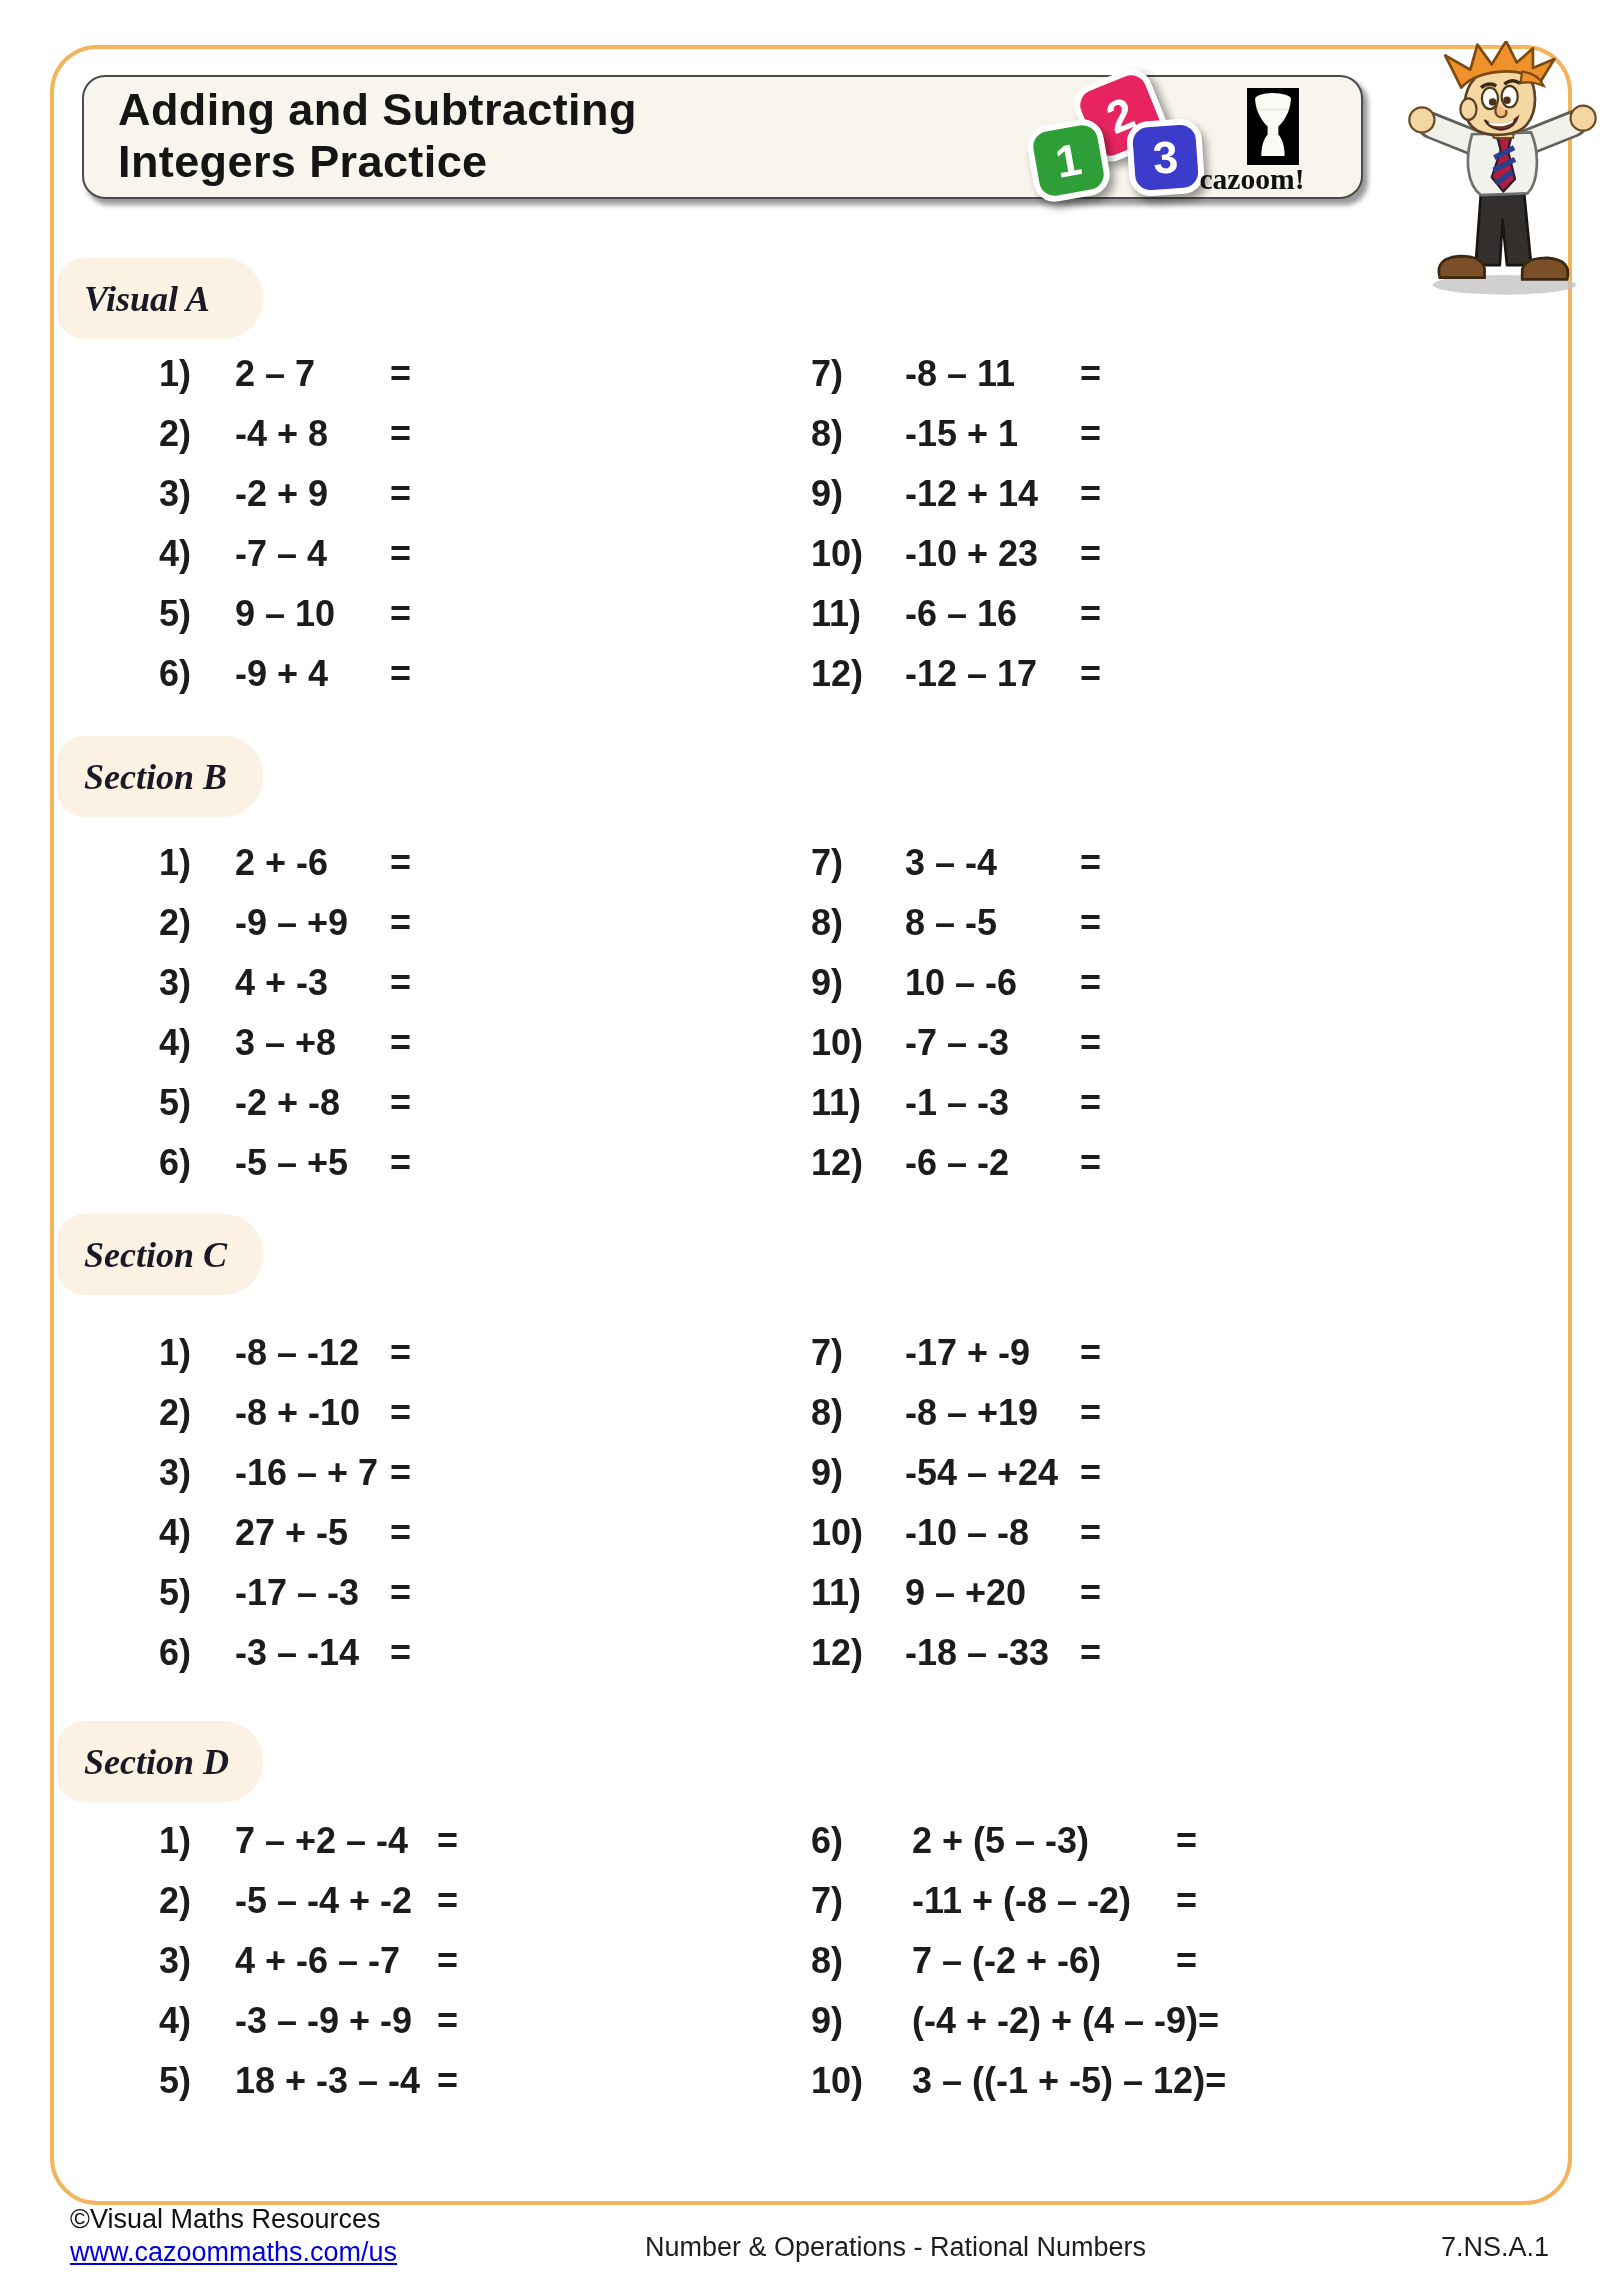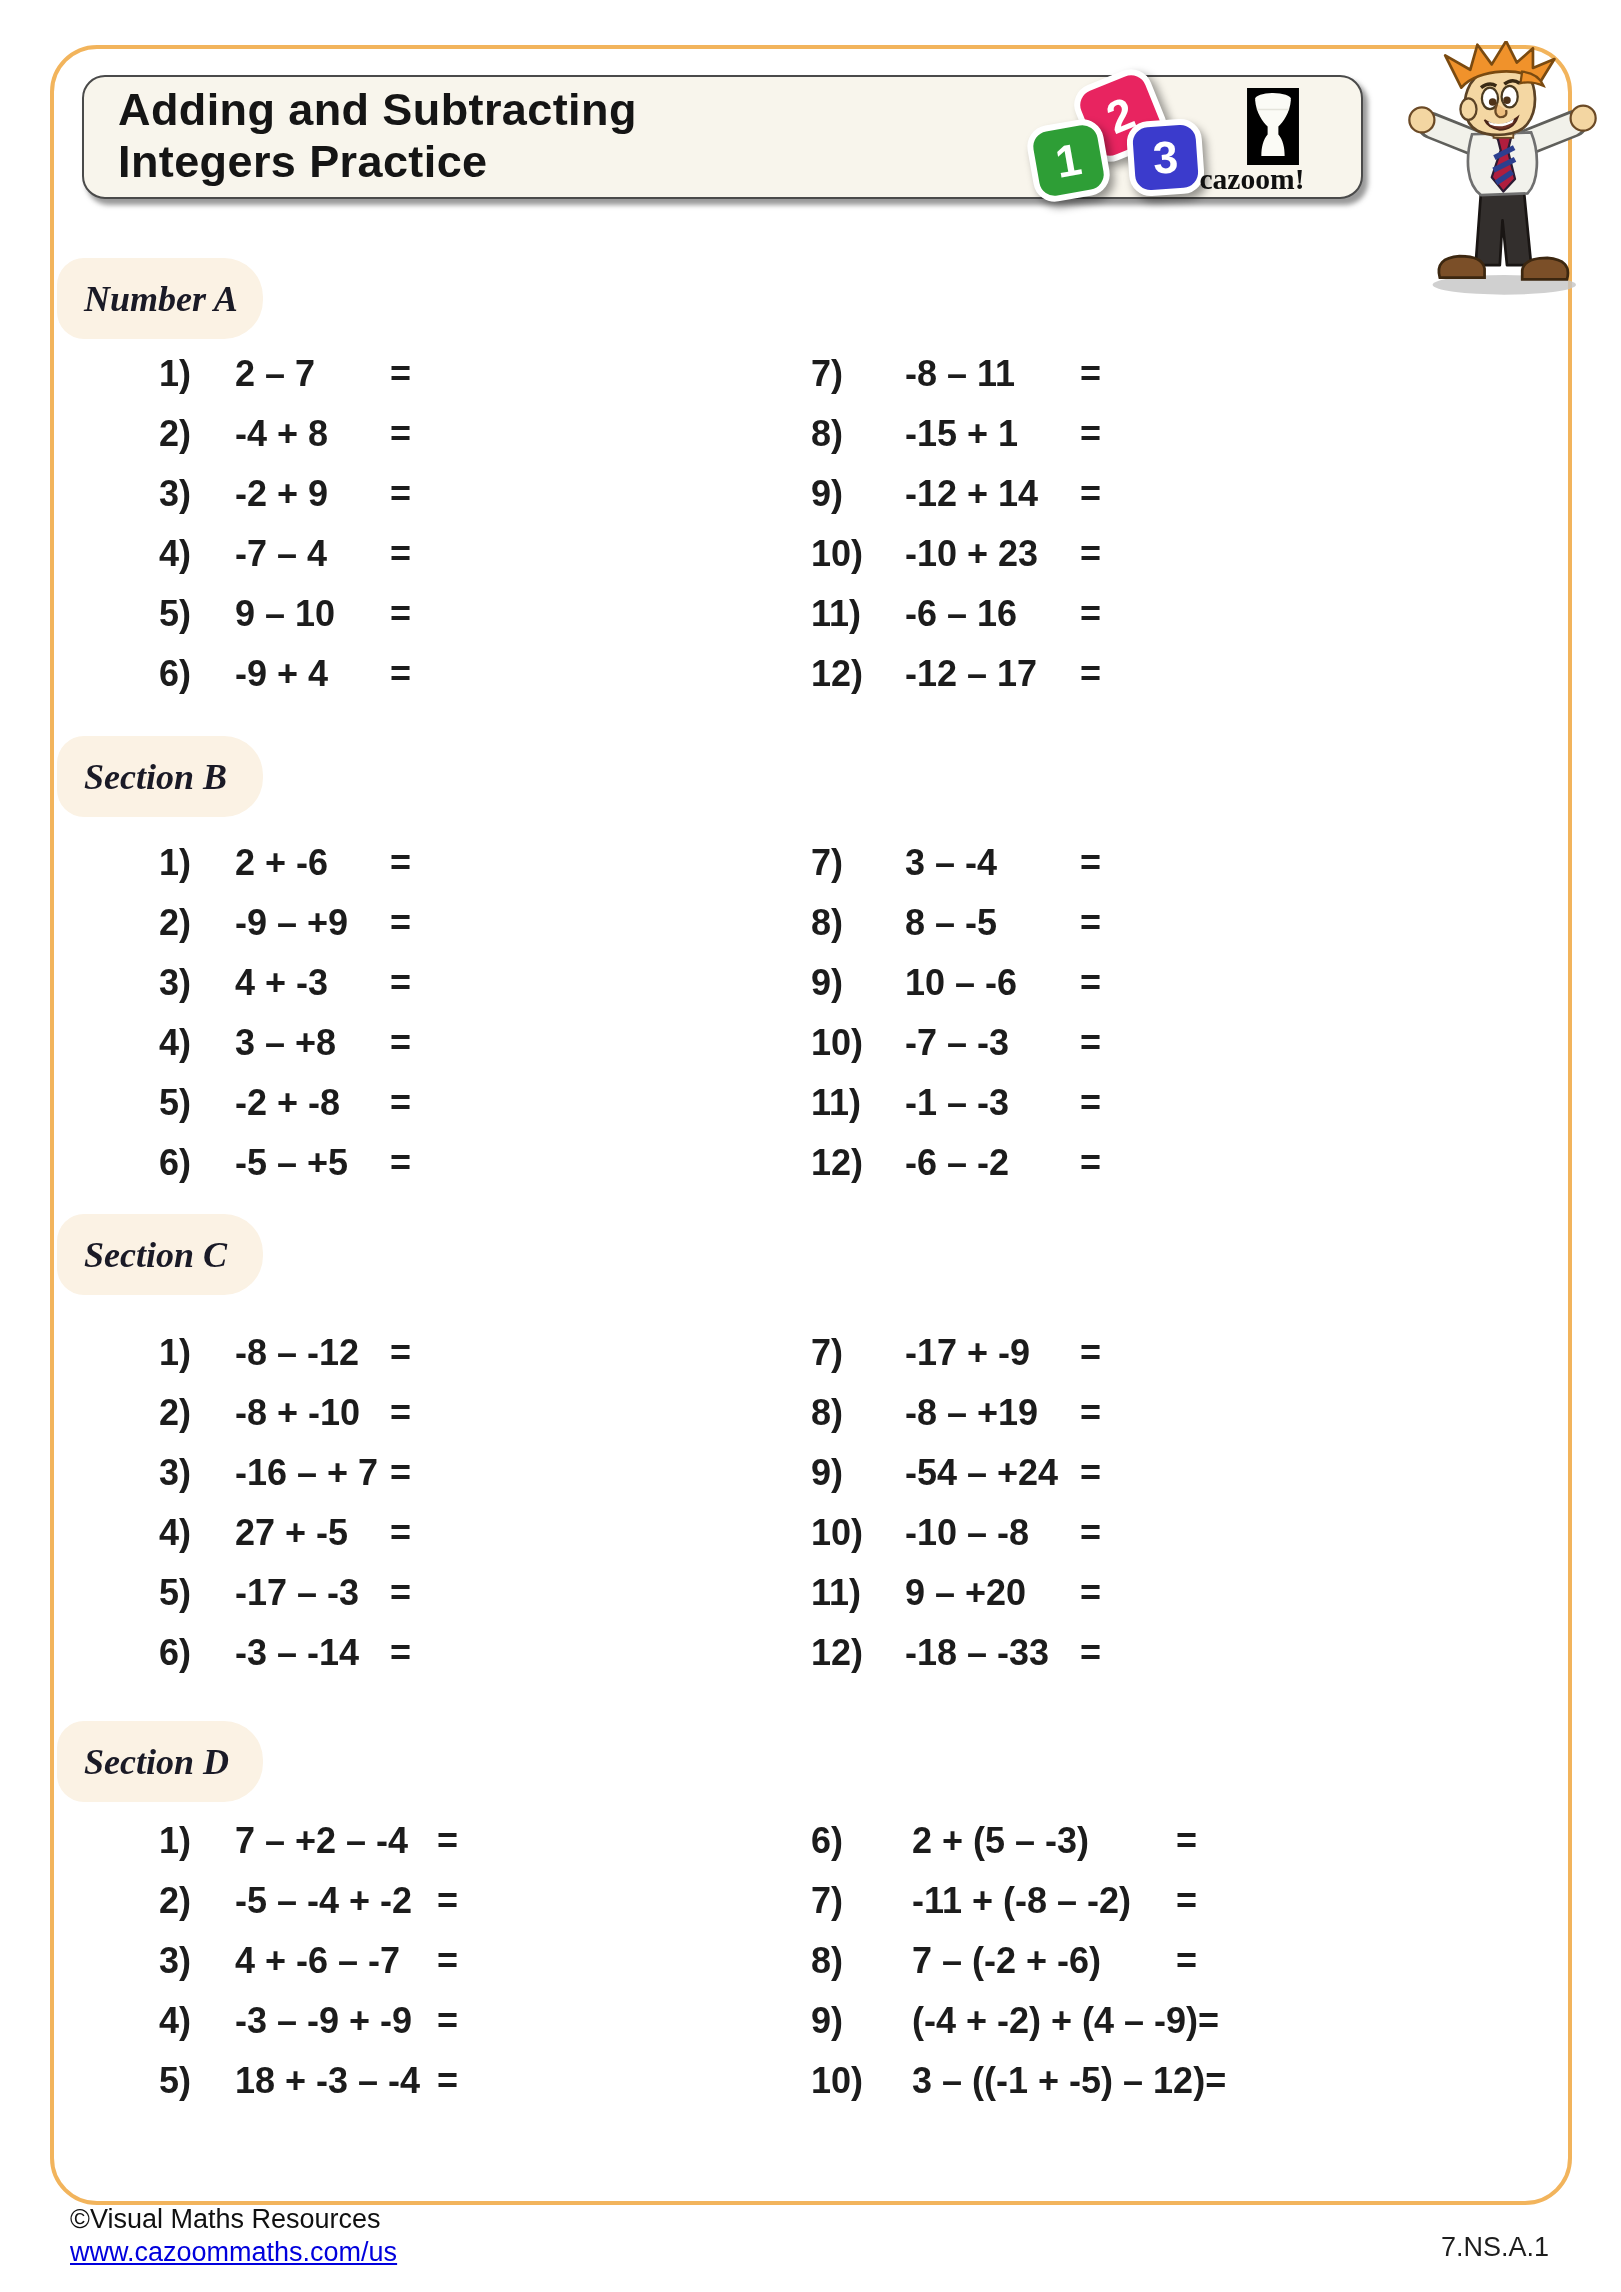--- a/index.html
+++ b/index.html
@@ -142,21 +142,21 @@
     <ellipse cx="128" cy="62" rx="9" ry="12" fill="#ffffff" stroke="#4A3A20" stroke-width="2.5"></ellipse>
     <circle cx="109" cy="68" r="4.2" fill="#4F3318"></circle>
     <circle cx="125" cy="66" r="4.2" fill="#4F3318"></circle>
     <path d="M114 70 Q109 82 117 85 Q126 85 124 77" fill="#EDBE7F" stroke="#6B4A26" stroke-width="2.5"></path>
     <path d="M100 88 Q117 101 137 85 Q132 99 117 99 Q104 97 100 88 Z" fill="#6E3226" stroke="#4A2418" stroke-width="2"></path>
     <path d="M104 90 Q118 96 133 87 L131 91 Q118 98 106 93 Z" fill="#ffffff"></path>
   </svg>
 
   <div class="sec sec-a">
     <div class="pill">
-      <span>Number A</span>
+      <span>Visual A</span>
     </div>
     <div class="col col-l">
         <div class="row">
           <span class="num">1)</span>
           <span class="expr">2 – 7</span>
           <span class="eq">=</span>
         </div>
         <div class="row">
           <span class="num">2)</span>
           <span class="expr">-4 + 8</span>
@@ -414,16 +414,17 @@
           <span class="expr">3 – ((-1 + -5) – 12)</span>
           <span class="eq">=</span>
         </div>
       </div>
   </div>
 
   <div class="footer-left">
     <div>©Visual Maths Resources</div>
     <a href="#" class="footer-link">www.cazoommaths.com/us</a>
   </div>
+  <div class="footer-center">Number &amp; Operations - Rational Numbers</div>
   <div class="footer-right">7.NS.A.1</div>
 
 </div>
 
 
 </body></html>

